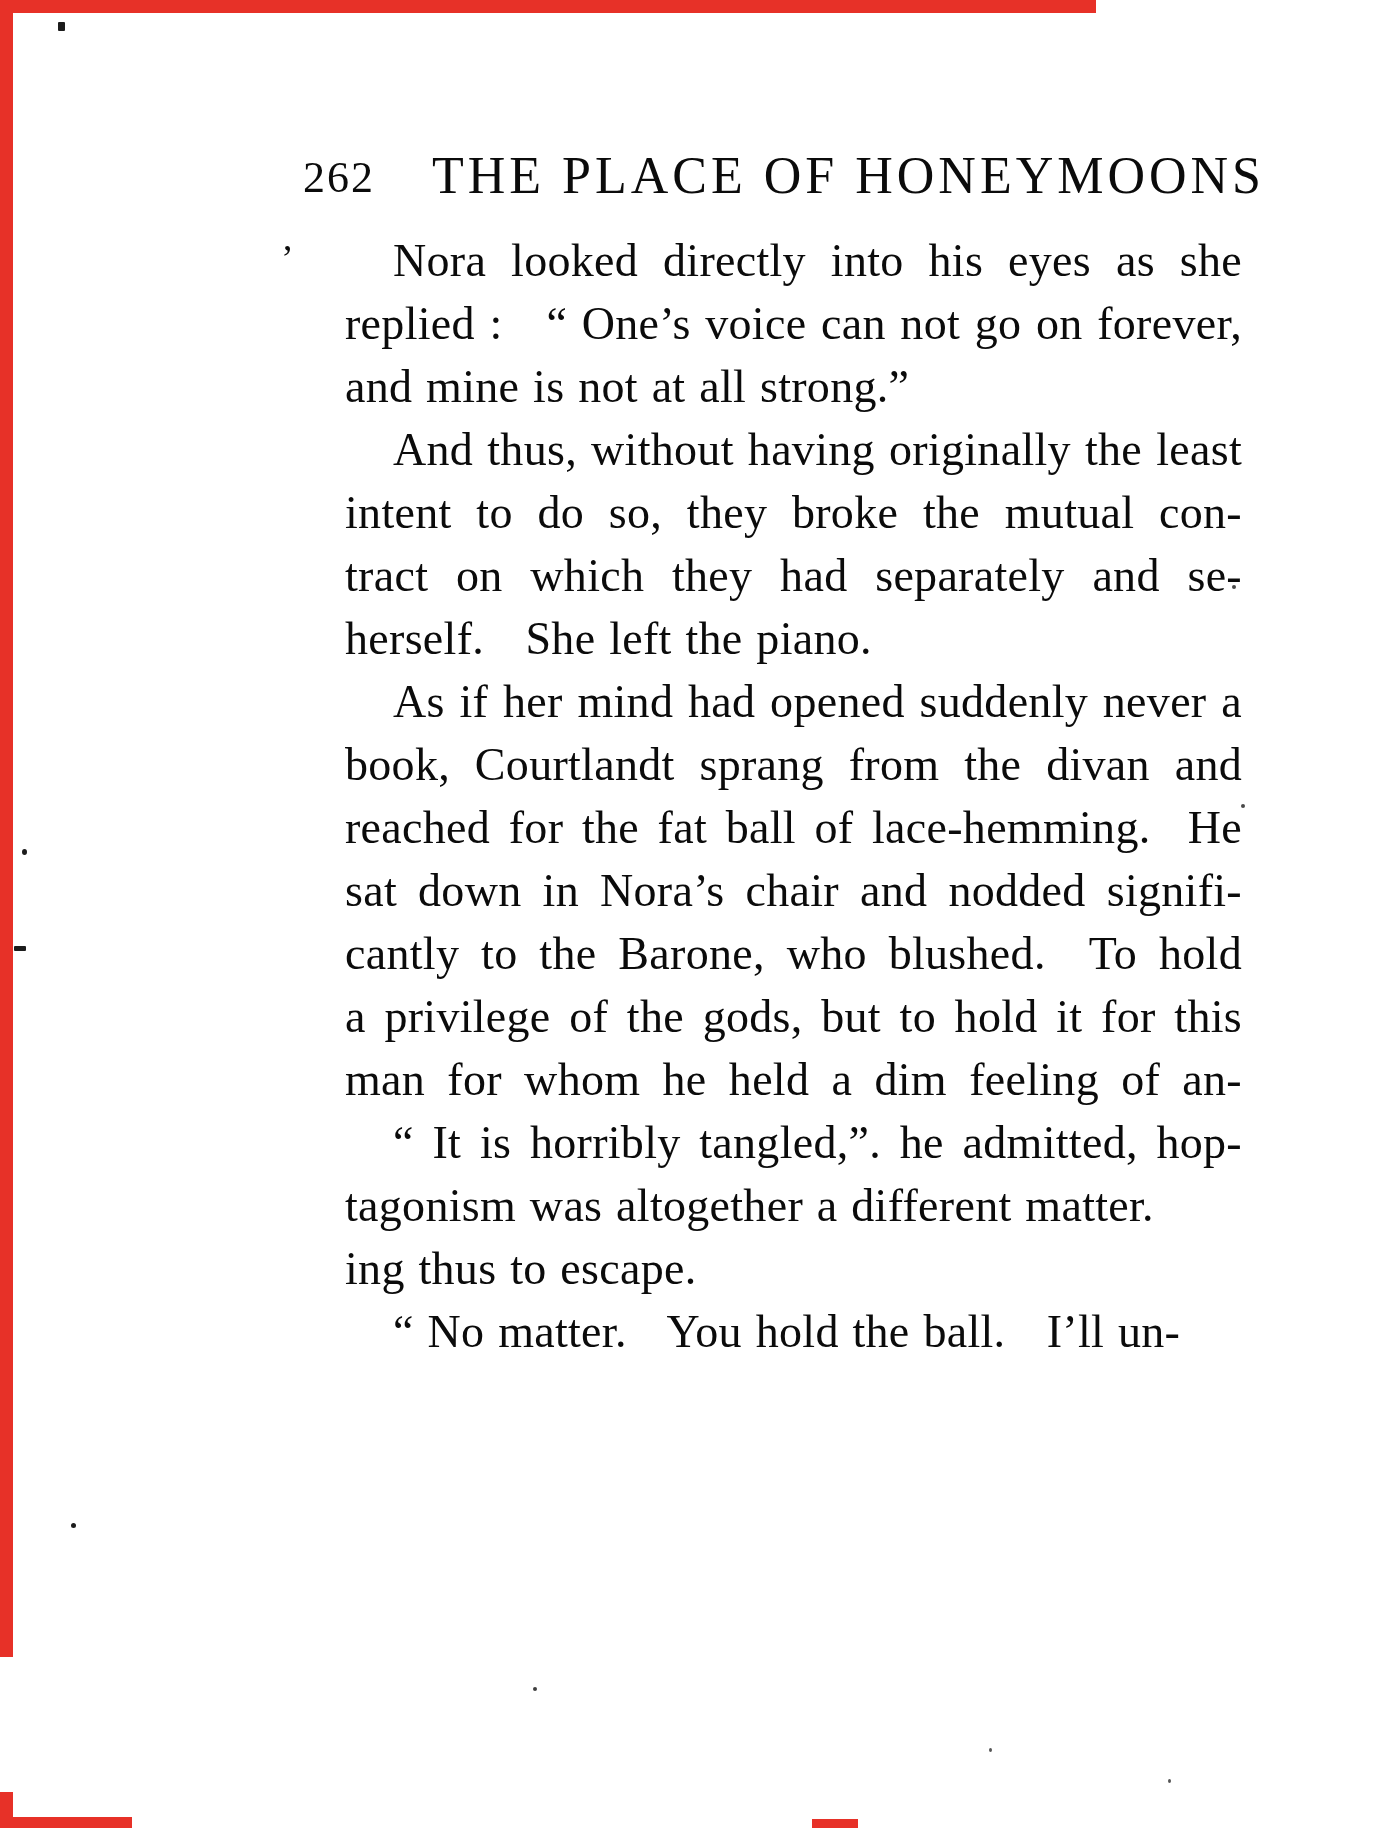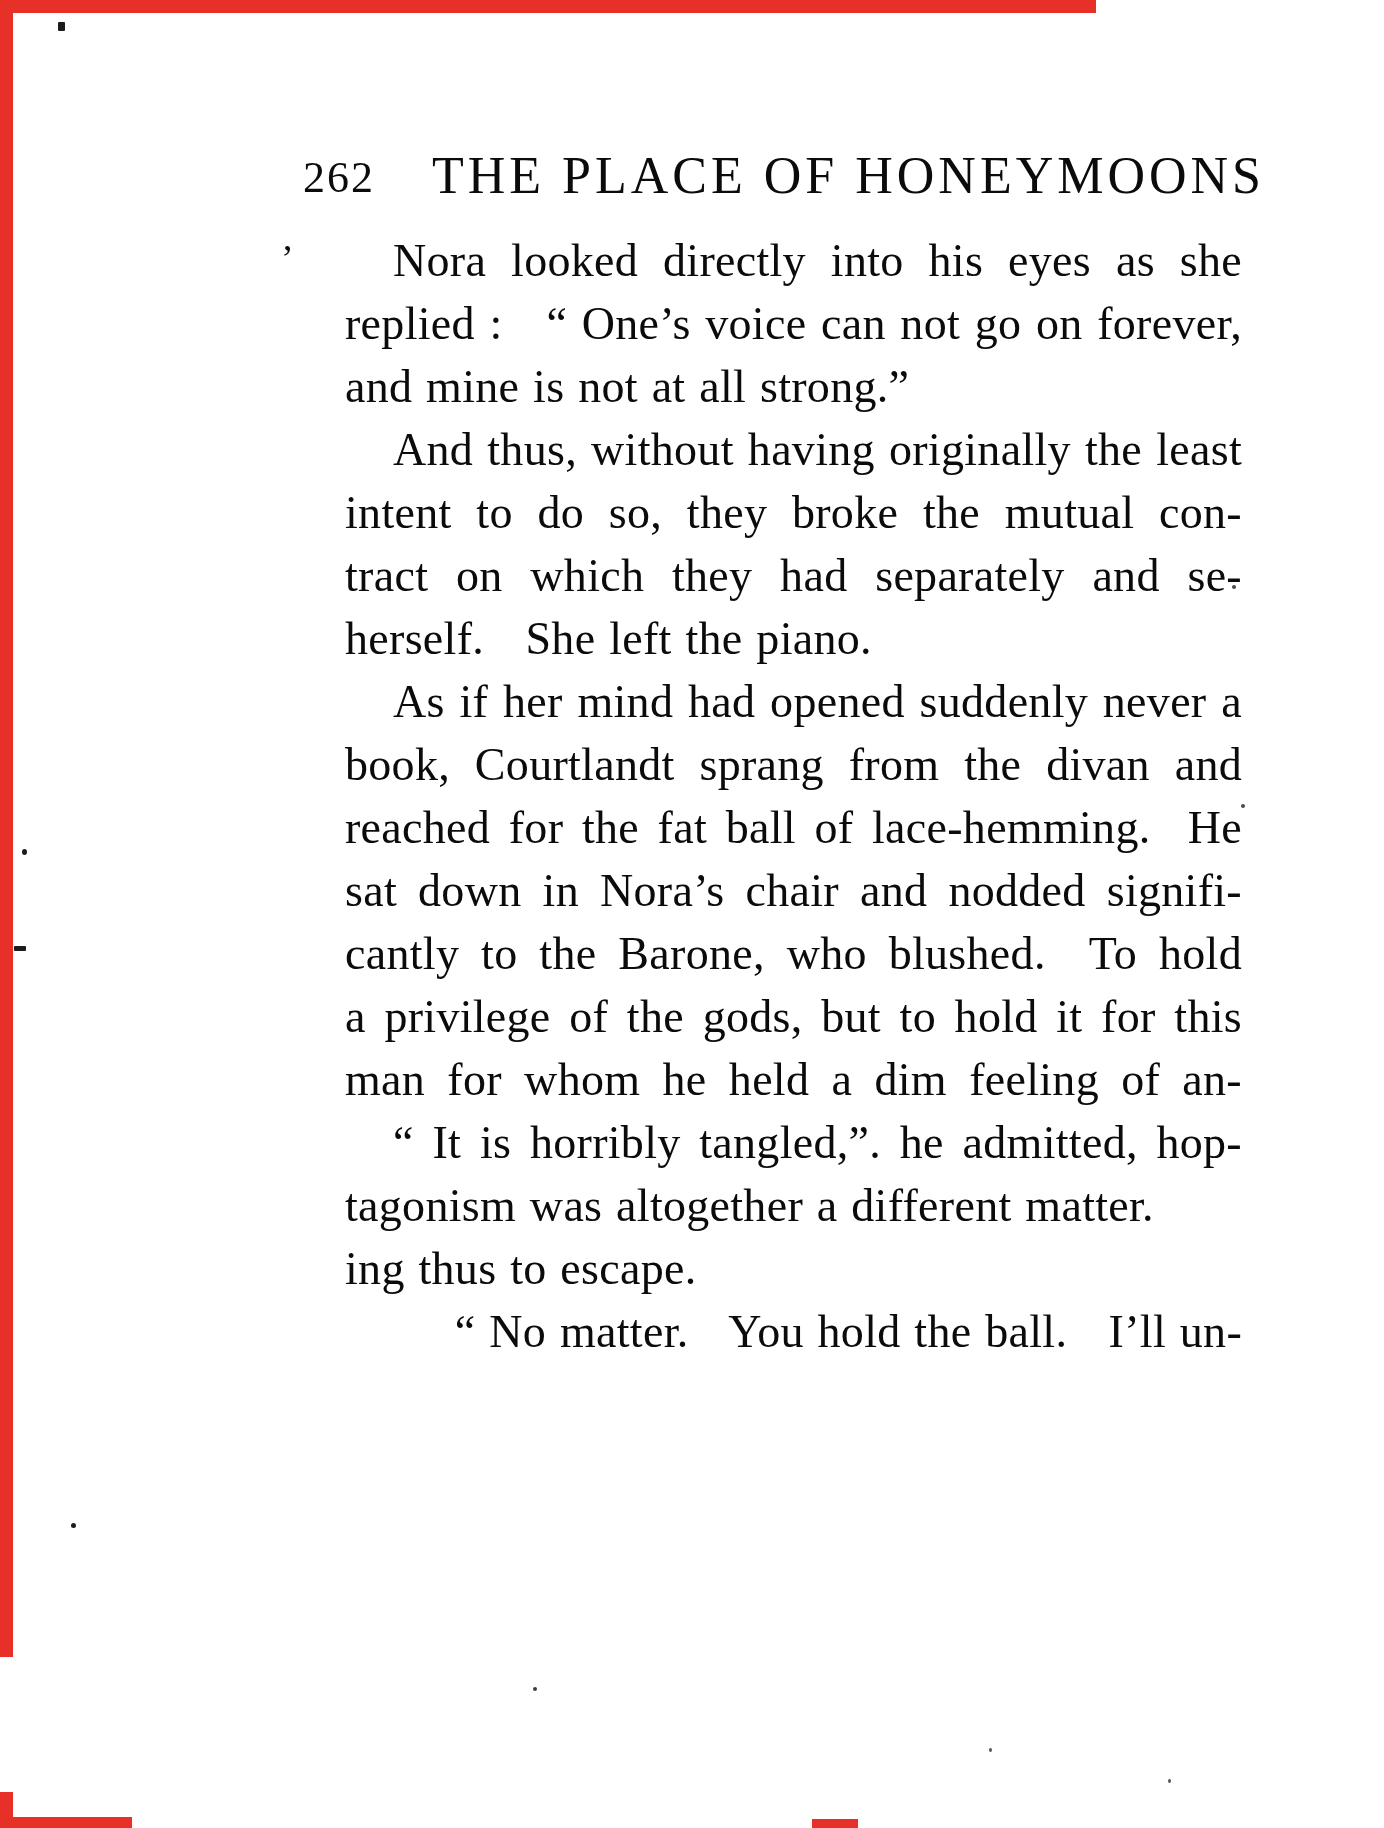--- a/index.html
+++ b/index.html
@@ -44,21 +44,21 @@
   }
   .line {
     white-space: pre-wrap;
     text-align: left;
   }
   .line.just {
     text-align: justify;
     text-align-last: justify;
     text-justify: inter-word;
   }
-  .line.indent { text-indent: 48px; text-align: right; }
+  .line.indent { text-indent: 48px; }
 
   
   .red-mark {
     position: absolute;
     background: var(--scanner-mark-red, #e73128);
   }
   .red-top    { left: 0; top: 0; width: 1096px; height: 13px; }
   .red-left   { left: 0; top: 0; width: 13px;  height: 1657px; }
   .red-bl-v   { left: 0; top: 1792px; width: 13px; height: 36px; }
   .red-bl-h   { left: 0; top: 1817px; width: 132px; height: 11px; }

